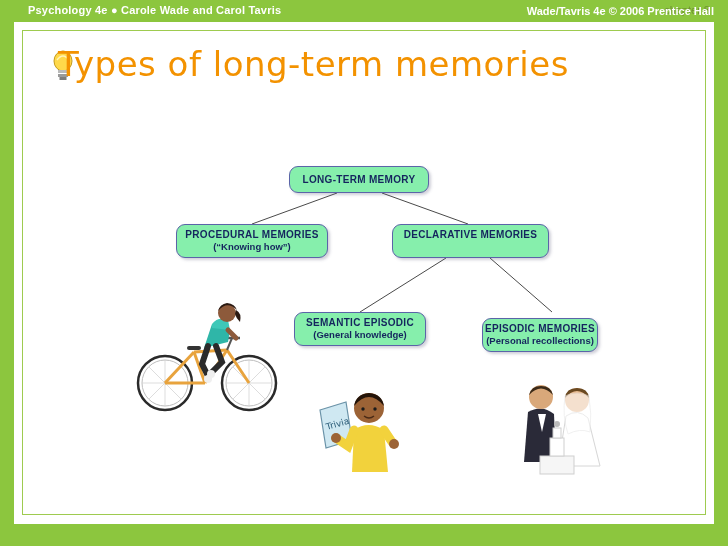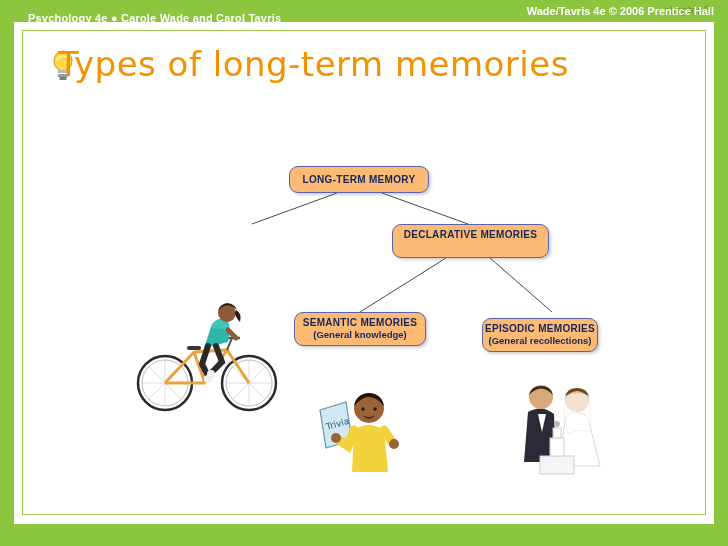--- a/index.html
+++ b/index.html
@@ -21,21 +21,21 @@
   .top-bar {
     position: absolute;
     left: 0; top: 0;
     width: 728px;
     height: 22px;
     background: #8cc63e;
   }
   .top-bar-title {
     position: absolute;
     left: 28px;
-    top: 12px;
+    top: 4px;
     font-size: 11px;
     font-weight: bold;
     color: #ffffff;
     letter-spacing: 0.2px;
     white-space: nowrap;
   }
   .chapter-label {
     position: absolute;
     right: 18px;
     top: 4px;
@@ -118,21 +118,21 @@
     left: 22px;
     top: 30px;
     width: 684px;
     height: 485px;
   }
   .node {
     position: absolute;
     box-sizing: border-box;
     border: 1.5px solid #5b64a8;
     border-radius: 9px;
-    background: #fdba74;
+    background: #86efac;
     text-align: center;
     color: #1d2a66;
     padding-top: 4px;
     box-shadow: 2px 2px 3px rgba(100,100,130,0.30);
   }
   .node .l1 {
     display: block;
     font-size: 10px;
     font-weight: bold;
     letter-spacing: 0.3px;
@@ -218,33 +218,37 @@
 
       <line x1="424" y1="228" x2="338" y2="282" stroke="#4a4a4a" stroke-width="1"></line>
 
       <line x1="468" y1="228" x2="530" y2="282" stroke="#4a4a4a" stroke-width="1"></line>
     </svg>
 
     <div class="node node-root">
       <span class="l1">LONG-TERM MEMORY</span>
     </div>
 
+    <div class="node node-proc">
+      <span class="l1">PROCEDURAL MEMORIES</span>
+      <span class="l2">(“Knowing how”)</span>
+    </div>
 
     <div class="node node-decl">
       <span class="l1">DECLARATIVE MEMORIES</span>
     </div>
 
     <div class="node node-sem">
-      <span class="l1">SEMANTIC MEMORIES</span>
+      <span class="l1">SEMANTIC EPISODIC</span>
       <span class="l2">(General knowledge)</span>
     </div>
 
     <div class="node node-epi">
       <span class="l1">EPISODIC MEMORIES</span>
-      <span class="l2">(General recollections)</span>
+      <span class="l2">(Personal recollections)</span>
     </div>
 
     <div class="illus illus-cyclist">
       <svg viewBox="0 0 150 140" width="150" height="140">
 
         <circle cx="33" cy="103" r="27" fill="none" stroke="#2a2a2a" stroke-width="2.5"></circle>
         <circle cx="33" cy="103" r="23" fill="none" stroke="#bdbdbd" stroke-width="1"></circle>
         <circle cx="117" cy="103" r="27" fill="none" stroke="#2a2a2a" stroke-width="2.5"></circle>
         <circle cx="117" cy="103" r="23" fill="none" stroke="#bdbdbd" stroke-width="1"></circle>
         <g stroke="#cfcfcf" stroke-width="0.7">

